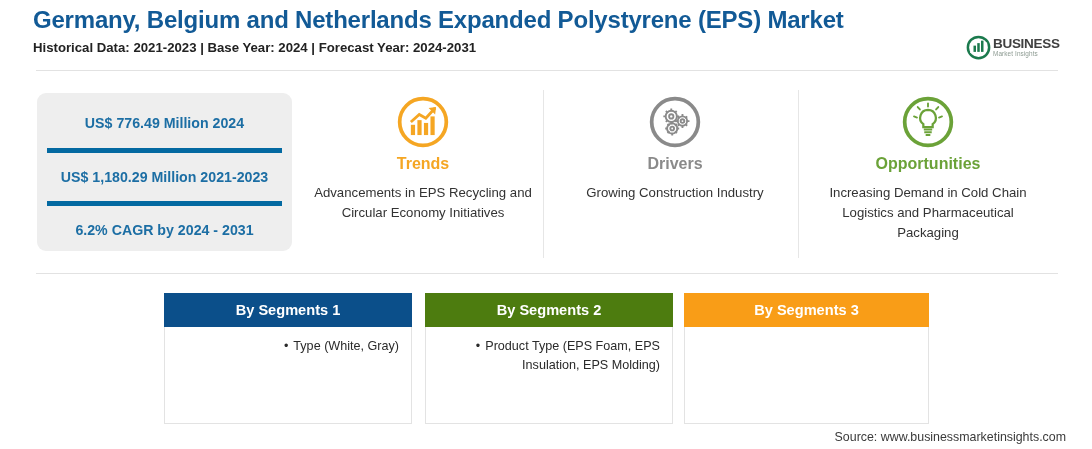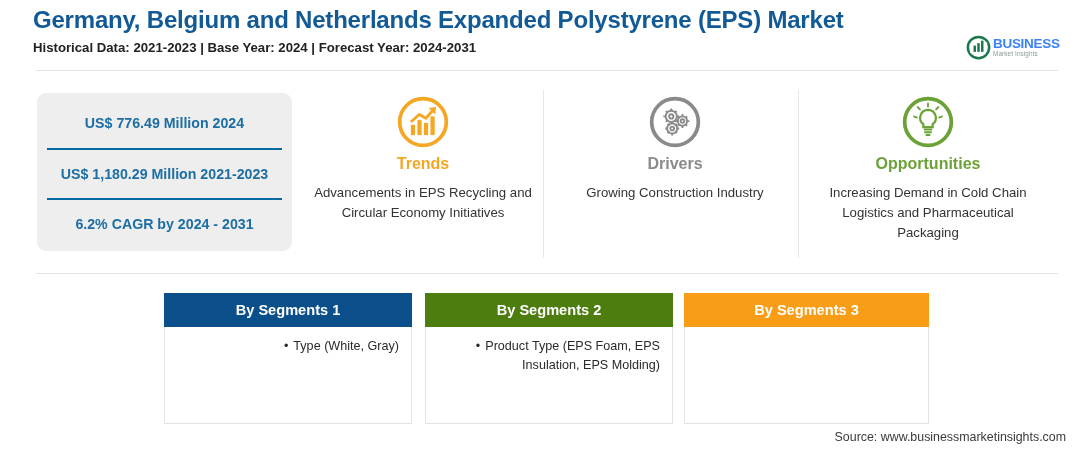--- a/index.html
+++ b/index.html
@@ -69,21 +69,21 @@
     margin-right: 2px;
   }
   .logo-text {
     display: flex;
     flex-direction: column;
     line-height: 1;
   }
   .logo-top {
     font-size: 13.5px;
     font-weight: bold;
-    color: #3b82f6;
+    color: #404040;
     letter-spacing: -0.3px;
   }
   .logo-bot {
     font-size: 6.4px;
     color: #8d9b92;
     letter-spacing: 0.1px;
     margin-top: 1px;
   }
 
   
@@ -102,21 +102,21 @@
     height: 48.6px;
     display: flex;
     align-items: center;
     justify-content: center;
     font-size: 14.2px;
     font-weight: bold;
     color: #1c6ea4;
     text-align: center;
   }
   .stat-row + .stat-row {
-    border-top: 2px solid #0369a1;
+    border-top: 5px solid #0369a1;
   }
 
   
   .kpi {
     position: absolute;
     top: 93px;
     text-align: center;
   }
   .kpi-icon {
     height: 58px;

